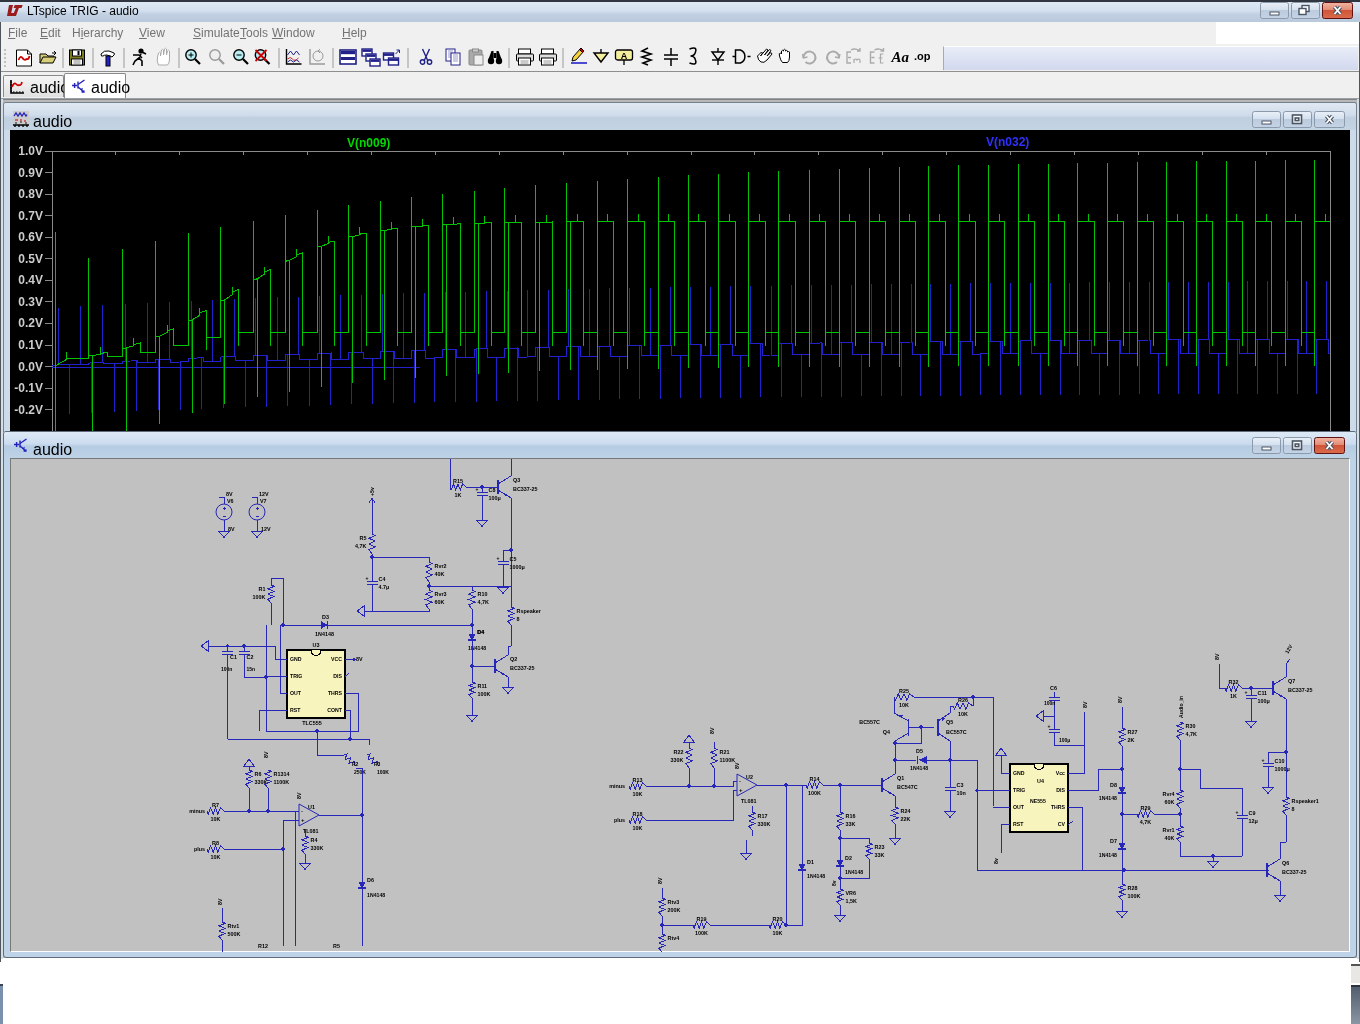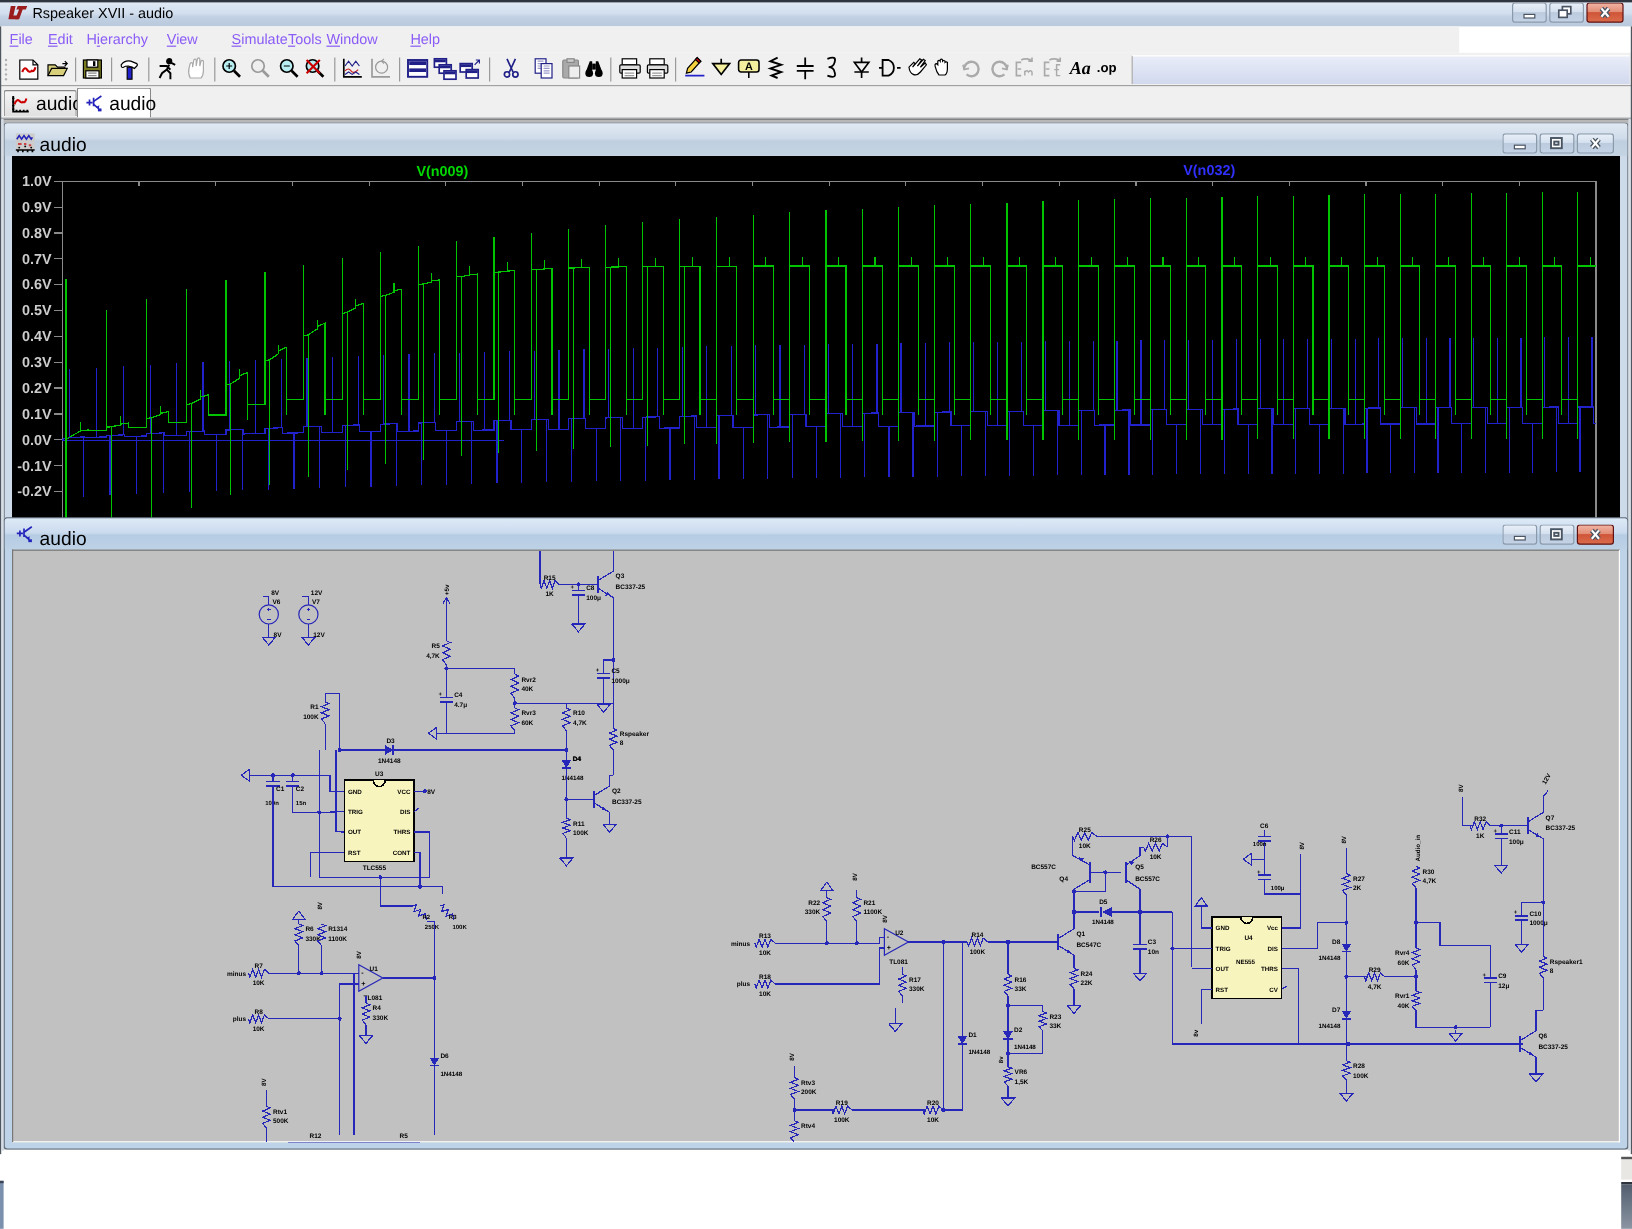--- a/index.html
+++ b/index.html
@@ -1,21 +1,21 @@
 <!DOCTYPE html>
 <html><head><meta charset="utf-8"><title>LTspice</title><style>
 *{margin:0;padding:0;box-sizing:border-box}
 html,body{width:1360px;height:1024px;overflow:hidden;background:#fff;
  font-family:"Liberation Sans",sans-serif}
 .abs{position:absolute}
 #titlebar{left:0;top:0;width:1360px;height:22px;
  background:linear-gradient(#dfe9f5 0%,#d3dfee 45%,#c2d1e3 60%,#b9c9dc 100%);
  border-top:2px solid #2f3640}
 #titletext{left:27px;top:4px;font-size:12px;color:#000}
-#menubar{left:0;top:22px;width:1216px;height:22px;background:#f0f0f0;font-size:12px;color:#8b5cf6}
+#menubar{left:0;top:22px;width:1216px;height:22px;background:#f0f0f0;font-size:12px;color:#737373}
 #menubar span{position:absolute;top:4px}
 #toolbar{left:0;top:44px;width:1360px;height:28px;background:#f0f0f0;border-bottom:1px solid #8e8e8e}
 #tbband{left:943px;top:46px;width:415px;height:24px;background:linear-gradient(#e9edf9,#d2d9ee);border-left:1px solid #aaa;border-top:1px solid #fff}
 #tabbar{left:0;top:72px;width:1360px;height:27px;background:#f0f0f0;border-bottom:1px solid #9aa0a6}
 .tab{position:absolute;font-size:12px;color:#000}
 #tab1{left:3px;top:75px;width:61px;height:22px;background:linear-gradient(#f5f5f5,#e0e0e0);border:1px solid #898989;border-bottom:none;border-radius:2px 2px 0 0}
 #tab2{left:64px;top:73px;width:62px;height:25px;background:#fff;border:1px solid #898989;border-bottom:none;border-radius:2px 2px 0 0}
 #mdi{left:1px;top:99px;width:1358px;height:859px;background:#b8b8b8;border-top:1px solid #828282}
 #edgeL{left:0;top:22px;width:1px;height:940px;background:#50565e}
 #edgeR{left:1359px;top:22px;width:1px;height:940px;background:#50565e}
@@ -37,21 +37,21 @@
 #botstrip{left:0;top:962px;width:1360px;height:62px;background:#fff}
 #slL{left:0;top:984px;width:3px;height:40px;background:#7b90ad;border-top:2px solid #3a4454}
 #slR1{left:1351px;top:964px;width:9px;height:19px;background:#e9e7e4;border-top:2px solid #555}
 #slR2{left:1351px;top:985px;width:9px;height:39px;background:linear-gradient(#525e6e,#8b95a3);border-top:2px solid #2c333d}
 </style></head><body>
 <div class="abs" id="titlebar"></div>
 <svg width="18" height="16" viewBox="0 0 18 16" style="position:absolute;left:6px;top:3px">
     <path d="M3 2 L7 2 L5.2 10 L10 10 L9 13 L1 13 Z" fill="#9b1c1c"></path>
     <path d="M8 2 L16 2 L15.2 5 L12.6 5 L10.8 13 L7.4 13 L9.6 5 L7.3 5 Z" fill="#9b1c1c" transform="skewX(-8) translate(1,0)"></path>
   </svg>
-<div class="abs" id="titletext">Rspeaker XVII - audio</div>
+<div class="abs" id="titletext">LTspice TRIG - audio</div>
 <svg width="100" height="20" viewBox="0 0 100 20" style="position:absolute;left:1260px;top:2px">
     <defs>
       <linearGradient id="btngm" x1="0" y1="0" x2="0" y2="1">
         <stop offset="0" stop-color="#e9f0f8"></stop>
         <stop offset="0.45" stop-color="#d5e1ef"></stop>
         <stop offset="0.5" stop-color="#bdcbde"></stop>
         <stop offset="1" stop-color="#c4d3e5"></stop>
       </linearGradient>
       <linearGradient id="btnrm" x1="0" y1="0" x2="0" y2="1">
         <stop offset="0" stop-color="#f2b5a5"></stop>

